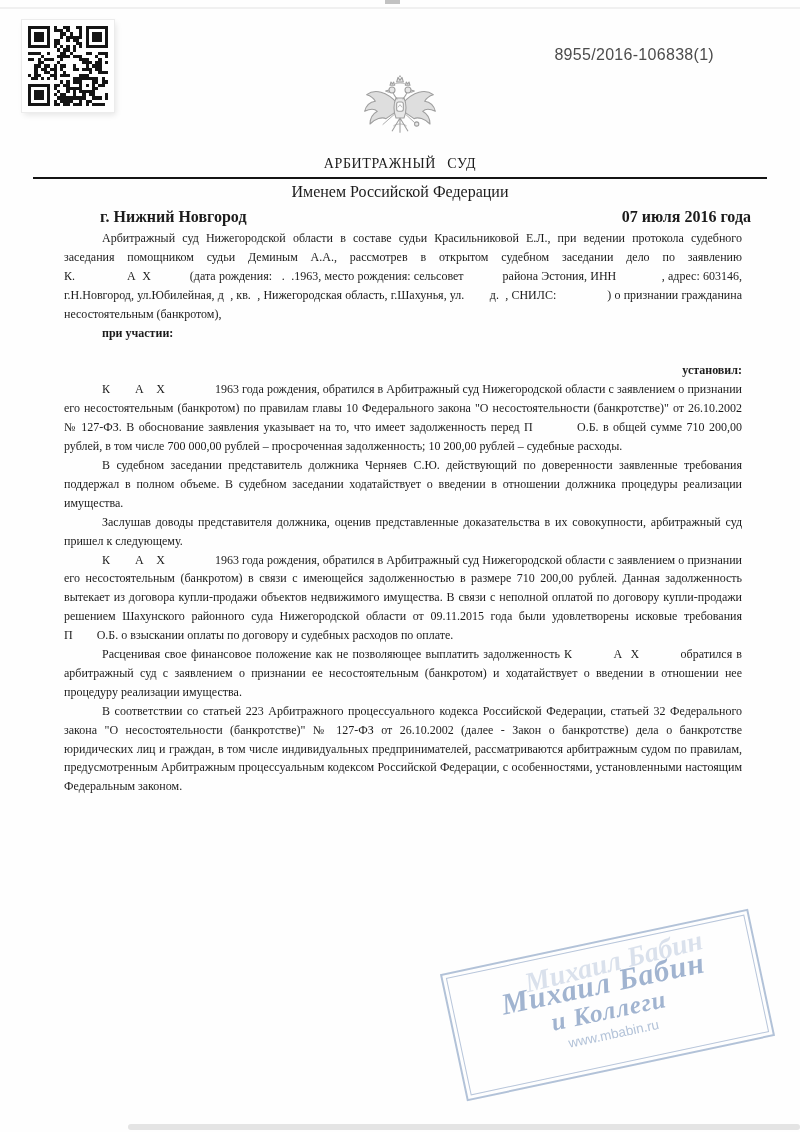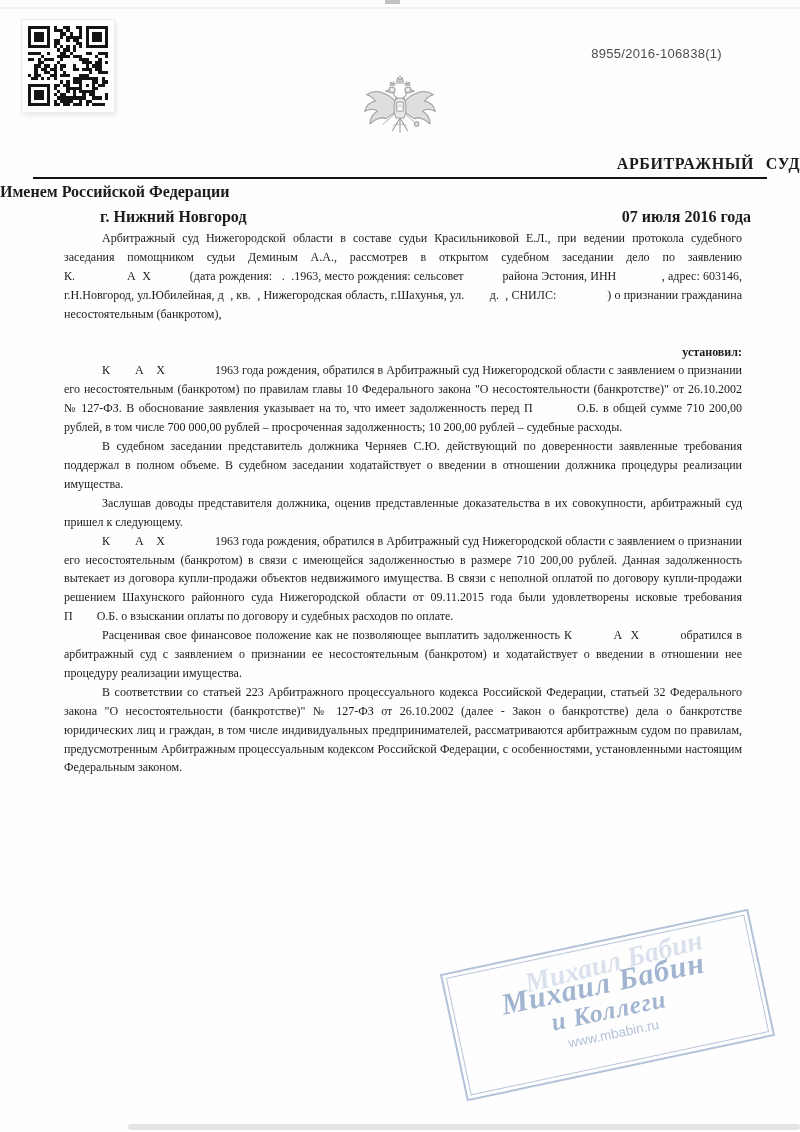--- a/index.html
+++ b/index.html
@@ -10,30 +10,30 @@
   .top-dash{position:absolute;left:385px;top:0;width:15px;height:4px;background:#8f8f8f;opacity:.55;}
   .top-band{position:absolute;left:0;top:7px;width:100%;height:2px;background:#f0f0f0;}
   .bottom-shadow{position:absolute;left:128px;right:0;bottom:2px;height:6px;background:#d2d2d2;opacity:.6;border-radius:3px;}
 
   
   .qr-card{position:absolute;left:22px;top:20px;width:92px;height:92px;background:#fff;
     box-shadow:0 0 0 1px #ececec, 2px 3px 6px rgba(0,0,0,.10);display:flex;align-items:center;justify-content:center;}
   .qr-card svg{width:80px;height:80px;shape-rendering:crispEdges;}
 
   
-  .doc-number{position:absolute;top:46px;right:78px;font-family:"Liberation Sans",sans-serif;
-    font-size:13px;color:#4c4c4c;letter-spacing:.3px;margin-left:33px;}
+  .doc-number{position:absolute;top:46px;right:86px;font-family:"Liberation Sans",sans-serif;
+    font-size:16px;color:#4c4c4c;letter-spacing:.3px;margin-left:33px;}
 
   
   .emblem{display:block;margin:74px auto 0;width:86px;height:80px;opacity:.85;}
 
   
-  .court-name{text-align:right;font-weight:bold;font-size:16px;letter-spacing:.6px;word-spacing:7px;line-height:20px;}
+  .court-name{text-align:center;font-weight:normal;font-size:14px;letter-spacing:.6px;word-spacing:7px;line-height:20px;}
   .rule{height:2px;background:#141414;margin:3px 33px 3px;}
-  .subhead{font-weight:bold;font-size:16px;line-height:19px;}
+  .subhead{text-align:center;font-weight:normal;font-size:16px;line-height:19px;}
   .subhead.decision{letter-spacing:1px;}
   .cityrow{display:flex;justify-content:space-between;margin:7px 49px 0 100px;font-weight:bold;font-size:16px;}
 
   
   .content{margin:3px 58px 0 64px;font-size:12px;line-height:18.9px;text-align:justify;}
   .content p{margin:0;text-indent:38px;}
   .content p.bold{font-weight:bold;}
   .content p.ustanovil{text-align:right;text-indent:0;font-weight:bold;margin-top:19px;}
 
   
@@ -421,20 +421,21 @@
 
   <div class="subhead">Именем Российской Федерации</div>
 
   <div class="cityrow">
     <span>г. Нижний Новгород</span>
     <span>07 июля 2016 года</span>
   </div>
 
   <div class="content">
     <p>Арбитражный суд Нижегородской области в составе судьи Красильниковой Е.Л., при ведении протокола судебного заседания помощником судьи Деминым А.А., рассмотрев в открытом судебном заседании дело по заявлению К.&nbsp;&nbsp;&nbsp;&nbsp;&nbsp;&nbsp;&nbsp;&nbsp;&nbsp;&nbsp;&nbsp;&nbsp;&nbsp;&nbsp;&nbsp;&nbsp;А&nbsp;&nbsp;Х&nbsp;&nbsp;&nbsp;&nbsp;&nbsp;&nbsp;&nbsp;&nbsp;&nbsp;&nbsp;&nbsp;&nbsp;(дата рождения:&nbsp;&nbsp;&nbsp;.&nbsp;&nbsp;.1963, место рождения: сельсовет&nbsp;&nbsp;&nbsp;&nbsp;&nbsp;&nbsp;&nbsp;&nbsp;&nbsp;&nbsp;&nbsp;&nbsp;района Эстония, ИНН&nbsp;&nbsp;&nbsp;&nbsp;&nbsp;&nbsp;&nbsp;&nbsp;&nbsp;&nbsp;&nbsp;&nbsp;&nbsp;&nbsp;, адрес: 603146, г.Н.Новгород, ул.Юбилейная, д&nbsp;&nbsp;, кв.&nbsp;&nbsp;, Нижегородская область, г.Шахунья, ул.&nbsp;&nbsp;&nbsp;&nbsp;&nbsp;&nbsp;&nbsp;&nbsp;д.&nbsp;&nbsp;, СНИЛС:&nbsp;&nbsp;&nbsp;&nbsp;&nbsp;&nbsp;&nbsp;&nbsp;&nbsp;&nbsp;&nbsp;&nbsp;&nbsp;&nbsp;&nbsp;&nbsp;) о признании гражданина несостоятельным (банкротом),</p>
+    <p class="bold">при участии:</p>
     <p class="ustanovil">установил:</p>
     <p>К&nbsp;&nbsp;&nbsp;&nbsp;&nbsp;&nbsp;&nbsp;&nbsp;А&nbsp;&nbsp;&nbsp;&nbsp;Х&nbsp;&nbsp;&nbsp;&nbsp;&nbsp;&nbsp;&nbsp;&nbsp;&nbsp;&nbsp;&nbsp;&nbsp;&nbsp;&nbsp;&nbsp;&nbsp;1963 года рождения, обратился в Арбитражный суд Нижегородской области с заявлением о признании его несостоятельным (банкротом) по правилам главы 10 Федерального закона "О несостоятельности (банкротстве)" от 26.10.2002 № 127-ФЗ. В обоснование заявления указывает на то, что имеет задолженность перед П&nbsp;&nbsp;&nbsp;&nbsp;&nbsp;&nbsp;&nbsp;&nbsp;&nbsp;&nbsp;О.Б. в общей сумме 710&nbsp;200,00 рублей, в том числе 700&nbsp;000,00 рублей – просроченная задолженность; 10&nbsp;200,00 рублей – судебные расходы.</p>
     <p>В судебном заседании представитель должника Черняев С.Ю. действующий по доверенности заявленные требования поддержал в полном объеме. В судебном заседании ходатайствует о введении в отношении должника процедуры реализации имущества.</p>
     <p>Заслушав доводы представителя должника, оценив представленные доказательства в их совокупности, арбитражный суд пришел к следующему.</p>
     <p>К&nbsp;&nbsp;&nbsp;&nbsp;&nbsp;&nbsp;&nbsp;&nbsp;А&nbsp;&nbsp;&nbsp;&nbsp;Х&nbsp;&nbsp;&nbsp;&nbsp;&nbsp;&nbsp;&nbsp;&nbsp;&nbsp;&nbsp;&nbsp;&nbsp;&nbsp;&nbsp;&nbsp;&nbsp;1963 года рождения, обратился в Арбитражный суд Нижегородской области с заявлением о признании его несостоятельным (банкротом) в связи с имеющейся задолженностью в размере 710&nbsp;200,00 рублей. Данная задолженность вытекает из договора купли-продажи объектов недвижимого имущества.  В связи с неполной оплатой по договору купли-продажи решением Шахунского районного суда Нижегородской области от 09.11.2015 года были удовлетворены исковые требования П&nbsp;&nbsp;&nbsp;&nbsp;&nbsp;&nbsp;&nbsp;&nbsp;О.Б. о взыскании оплаты по договору и судебных расходов по оплате.</p>
     <p>Расценивая свое финансовое положение как не позволяющее выплатить задолженность К&nbsp;&nbsp;&nbsp;&nbsp;&nbsp;&nbsp;&nbsp;&nbsp;&nbsp;&nbsp;А&nbsp;&nbsp;Х&nbsp;&nbsp;&nbsp;&nbsp;&nbsp;&nbsp;&nbsp;&nbsp;&nbsp;&nbsp;обратился в арбитражный суд с заявлением о признании ее несостоятельным (банкротом) и ходатайствует о введении в отношении нее процедуру реализации имущества.</p>
     <p>В соответствии со статьей 223 Арбитражного процессуального кодекса Российской Федерации, статьей 32 Федерального закона "О несостоятельности (банкротстве)" № 127-ФЗ от 26.10.2002 (далее - Закон о банкротстве)  дела о банкротстве юридических лиц и граждан, в том числе индивидуальных предпринимателей, рассматриваются арбитражным судом по правилам, предусмотренным Арбитражным процессуальным кодексом Российской Федерации, с особенностями, установленными настоящим Федеральным законом.</p>
   </div>
 
   <div class="stamp">

